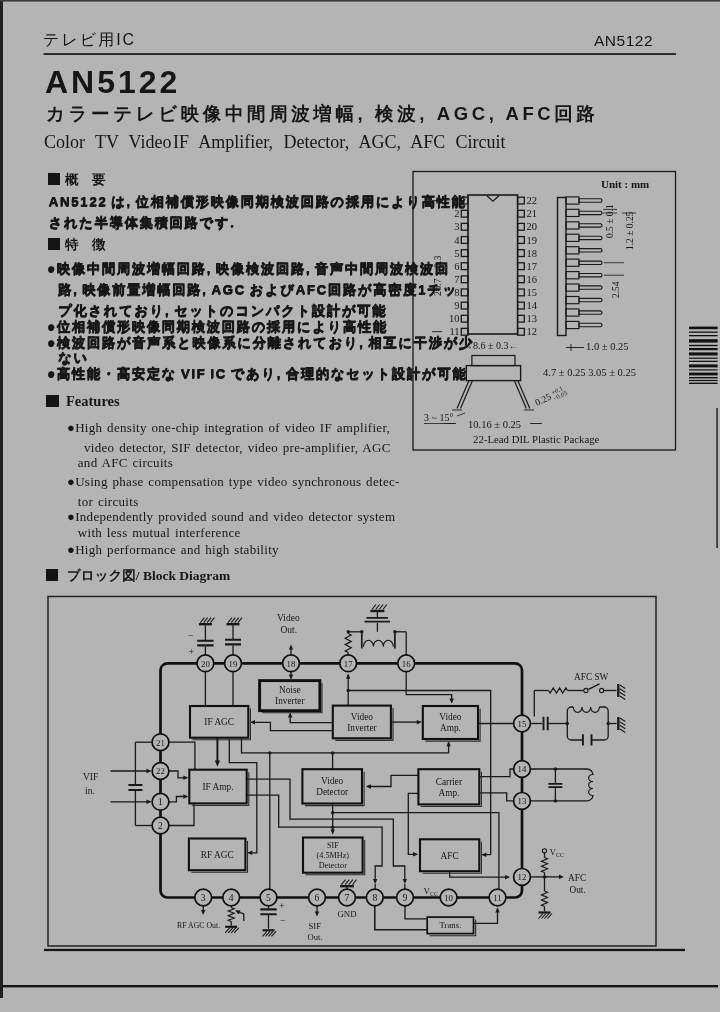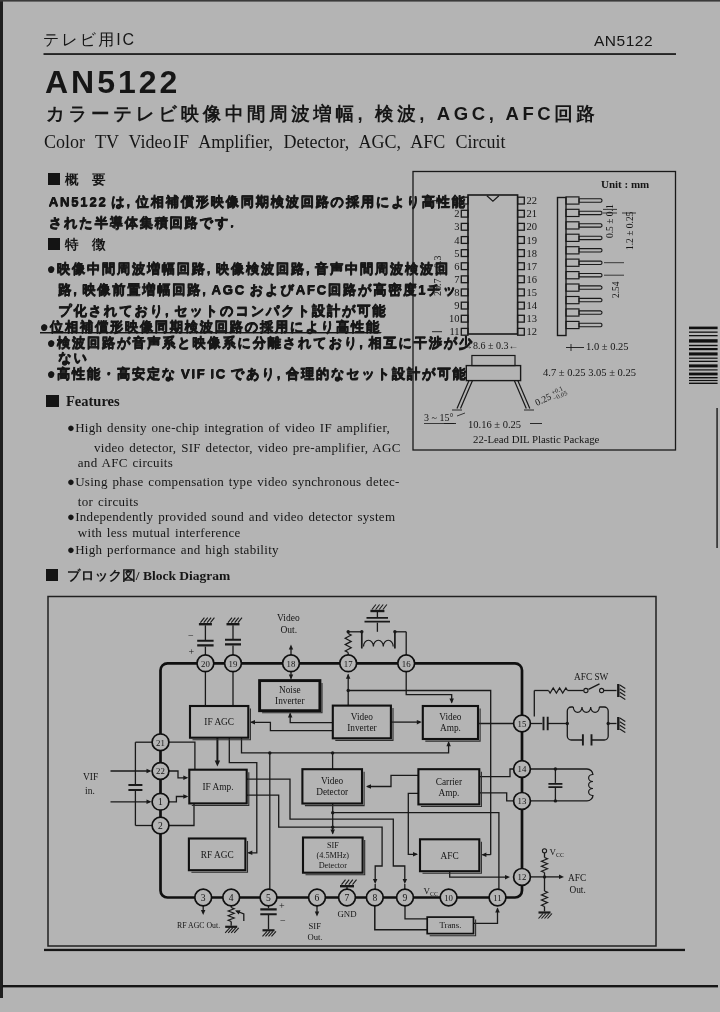--- a/index.html
+++ b/index.html
@@ -37,34 +37,34 @@
 
 <div class="sq" style="left:47.6px;top:237.8px;"></div>
 <div class="t g" style="left:65px;top:236.5px;font-size:13.5px;font-weight:bold;">特　徴</div>
 
 <div class="t g jp" style="left:47px;top:261.2px;text-align:center;">●映像中間周波増幅回路, 映像検波回路, 音声中間周波検波回</div>
 
 <div class="t g jp" style="left:58px;top:282.2px;">路, 映像前置増幅回路, AGC およびAFC回路が高密度1チッ</div>
 
 <div class="t g jp" style="left:58px;top:303.2px;">プ化されており, セットのコンパクト設計が可能</div>
 
-<div class="t g jp" style="left:40px;top:319.2px;text-decoration:underline;">●位相補償形映像同期検波回路の採用により高性能</div>
+<div class="t g jp" style="left:47px;top:319.2px;">●位相補償形映像同期検波回路の採用により高性能</div>
 
 <div class="t g jp" style="left:47px;top:334.8px;">●検波回路が音声系と映像系に分離されており, 相互に干渉が少</div>
 
 <div class="t g jp" style="left:58px;top:350.4px;">ない</div>
 
 <div class="t g jp" style="left:47px;top:366px;">●高性能・高安定な VIF IC であり, 合理的なセット設計が可能</div>
 
 <div class="sq" style="left:46.3px;top:394.8px;"></div>
 <div class="t s" style="left:66px;top:392.5px;font-size:14.5px;font-weight:bold;">Features</div>
 
 <div class="t s en" style="left:49px;top:420.8px;">●High density one-chip integration of video IF amplifier,</div>
 
-<div class="t s en" style="left:76px;top:440.5px;">video detector, SIF detector, video pre-amplifier, AGC</div>
+<div class="t s en" style="left:66px;top:440.5px;">video detector, SIF detector, video pre-amplifier, AGC</div>
 
 <div class="t s en" style="left:59.8px;top:455.6px;">and AFC circuits</div>
 
 <div class="t s en" style="left:49px;top:474.5px;">●Using phase compensation type video synchronous detec-</div>
 
 <div class="t s en" style="left:59.8px;top:494.5px;">tor circuits</div>
 
 <div class="t s en" style="left:49px;top:509.5px;text-align:center;">●Independently provided sound and video detector system</div>
 
 <div class="t s en" style="left:59.8px;top:525.6px;">with less mutual interference</div>

